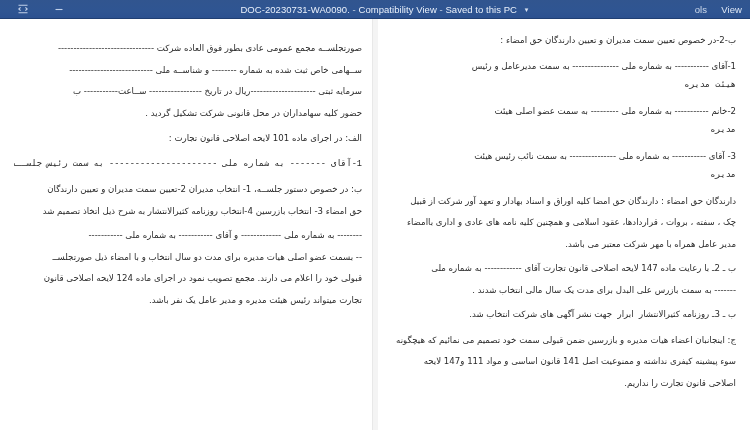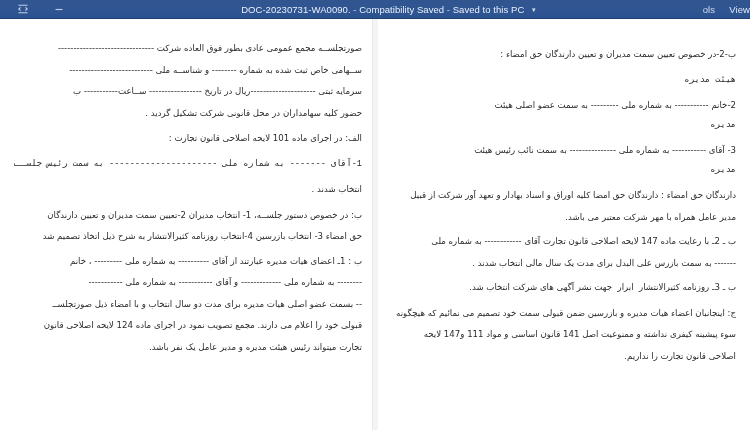--- a/index.html
+++ b/index.html
@@ -27,21 +27,21 @@
     align-items: center;
     color: #dce6f5;
     font-size: 9px;
     box-sizing: border-box;
     border-bottom: 1px solid #203f73;
   }
   .tb-left {
     display: flex;
     align-items: center;
     gap: 14px;
-    padding-right: 0;
+    padding-right: 8px;
     padding-left: 10px;
     margin-left: 0;
     direction: ltr;
     flex: 0 0 auto;
   }
   .tb-menu-item {
     color: #e6eefa;
     font-size: 9.5px;
     white-space: nowrap;
     letter-spacing: .1px;
@@ -106,21 +106,21 @@
     top: 0;
     height: 411px;
     background: #ffffff;
     box-sizing: border-box;
     overflow: hidden;
   }
   
   .page-right {
     right: 0;
     width: 372px;
-    padding: 28px 14px 10px 12px;
+    padding: 14px 14px 10px 12px;
   }
   .page-left {
     left: 0;
     width: 372px;
     padding: 22px 10px 14px 14px;
   }
   .page-gap {
     position: absolute;
     top: 0;
     left: 372px;
@@ -165,21 +165,21 @@
 <div class="titlebar">
   <div class="tb-left">
     <span class="tb-menu-item clipped">ols</span>
     <span class="tb-menu-item">View</span>
   </div>
 
   <div class="tb-center">
     <span class="tb-title">
       <span>DOC-20230731-WA0090.</span>
       <span class="sep">-</span>
-      <span>Compatibility Saved</span>
+      <span>Compatibility View</span>
       <span class="sep">-</span>
       <span>Saved to this PC</span>
       <span class="tb-caret">▾</span>
     </span>
   </div>
 
   <div class="tb-right">
     <span class="tb-icon">
       <svg width="12" height="12" viewBox="0 0 12 12" fill="none" stroke="currentColor" stroke-width="1.1">
         <path d="M1.5 2.2 H10.5 M1.5 9.8 H10.5"></path>
@@ -195,48 +195,48 @@
   </div>
 </div>
 
 <div class="doc-area">
 
   <div class="page-gap"></div>
 
   <div class="page page-right">
     <div class="doc-text-block">
       <p class="para heading overflow-row-left">ب-2-در خصوص تعیین سمت مدیران و تعیین دارندگان حق امضاء :</p>
+      <p class="para small-gap overflow-row-left">1-آقای -----------        به شماره ملی ---------------     به سمت مدیرعامل  و رئیس</p>
       <p class="para list-row">هیئت مدیره</p>
       <p class="para small-gap overflow-row-left">2-خانم -----------        به شماره ملی ---------       به سمت عضو اصلی هیئت</p>
       <p class="para list-row">مدیره</p>
       <p class="para small-gap overflow-row-left">3- آقای ----------- به شماره ملی  ---------------        به سمت  نائب رئیس هیئت</p>
       <p class="para list-row">مدیره</p>
       <p class="para tight overflow-row-left">دارندگان حق امضاء : دارندگان حق امضا کلیه اوراق و اسناد بهادار و تعهد آور شرکت از قبیل</p>
+      <p class="para tight overflow-row-left">چک ، سفته ، بروات ، قراردادها، عقود اسلامی و همچنین کلیه نامه های عادی و اداری باامضاء</p>
       <p class="para">مدیر عامل همراه با مهر شرکت معتبر می باشد.</p>
       <p class="para tight overflow-row-left">ب ـ 2ـ با رعایت ماده 147 لایحه اصلاحی قانون تجارت آقای ------------ به شماره ملی</p>
       <p class="para overflow-row-left">-------     به سمت بازرس علی البدل برای مدت یک سال مالی انتخاب شدند .</p>
       <p class="para heading">ب ـ 3ـ روزنامه کثیرالانتشار  ابرار  جهت نشر آگهی های شرکت انتخاب شد.</p>
       <p class="para tight overflow-row-left">ج: اینجانبان اعضاء هیات مدیره و بازرسین ضمن قبولی سمت خود تصمیم می نمائیم که هیچگونه</p>
       <p class="para tight overflow-row-left">سوء پیشینه کیفری نداشته و ممنوعیت اصل 141 قانون اساسی و مواد 111 و147 لایحه</p>
       <p class="para">اصلاحی قانون تجارت را نداریم.</p>
     </div>
   </div>
 
   <div class="page page-left">
     <div class="doc-text-block">
       <p class="para tight overflow-row-left">صورتجلســه مجمع عمومی عادی بطور فوق العاده شرکت -------------------------------</p>
       <p class="para tight overflow-row-left">ســهامی خاص ثبت شده به شماره -------- و شناســه ملی ---------------------------</p>
       <p class="para tight overflow-row-left">سرمایه ثبتی ---------------------ریال در تاریخ -----------------   ســاعت----------- ب</p>
       <p class="para heading">حضور کلیه سهامداران در محل قانونی شرکت تشکیل گردید .</p>
       <p class="para heading">الف: در اجرای ماده 101 لایحه اصلاحی قانون تجارت :</p>
       <p class="para list-row overflow-row-left">1-آقای -------        به شماره ملی ---------------------     به سمت رئیس جلســه</p>
-      <p class="para heading">انتخاب شدند .</p>
       <p class="para tight overflow-row-left">ب: در خصوص دستور جلســه، 1- انتخاب مدیران 2-تعیین سمت مدیران و تعیین دارندگان</p>
       <p class="para overflow-row-left">حق امضاء 3- انتخاب بازرسین 4-انتخاب روزنامه کثیرالانتشار به شرح ذیل اتخاذ تصمیم شد</p>
-      <p class="para tight overflow-row-left">ب : 1ـ اعضای هیات مدیره عبارتند از آقای ----------   به شماره ملی ---------  ، خانم</p>
       <p class="para tight overflow-row-left">-------- به شماره ملی -------------  و آقای ----------- به شماره ملی  -----------</p>
       <p class="para tight overflow-row-left">--     بسمت عضو اصلی هیات مدیره برای مدت دو سال انتخاب و با امضاء ذیل صورتجلســ</p>
       <p class="para tight overflow-row-left">قبولی خود را اعلام می دارند. مجمع تصویب نمود در اجرای ماده 124 لایحه اصلاحی قانون</p>
       <p class="para">تجارت میتواند رئیس هیئت مدیره و مدیر عامل یک نفر باشد.</p>
     </div>
   </div>
 
 </div>
 
 </body></html>

